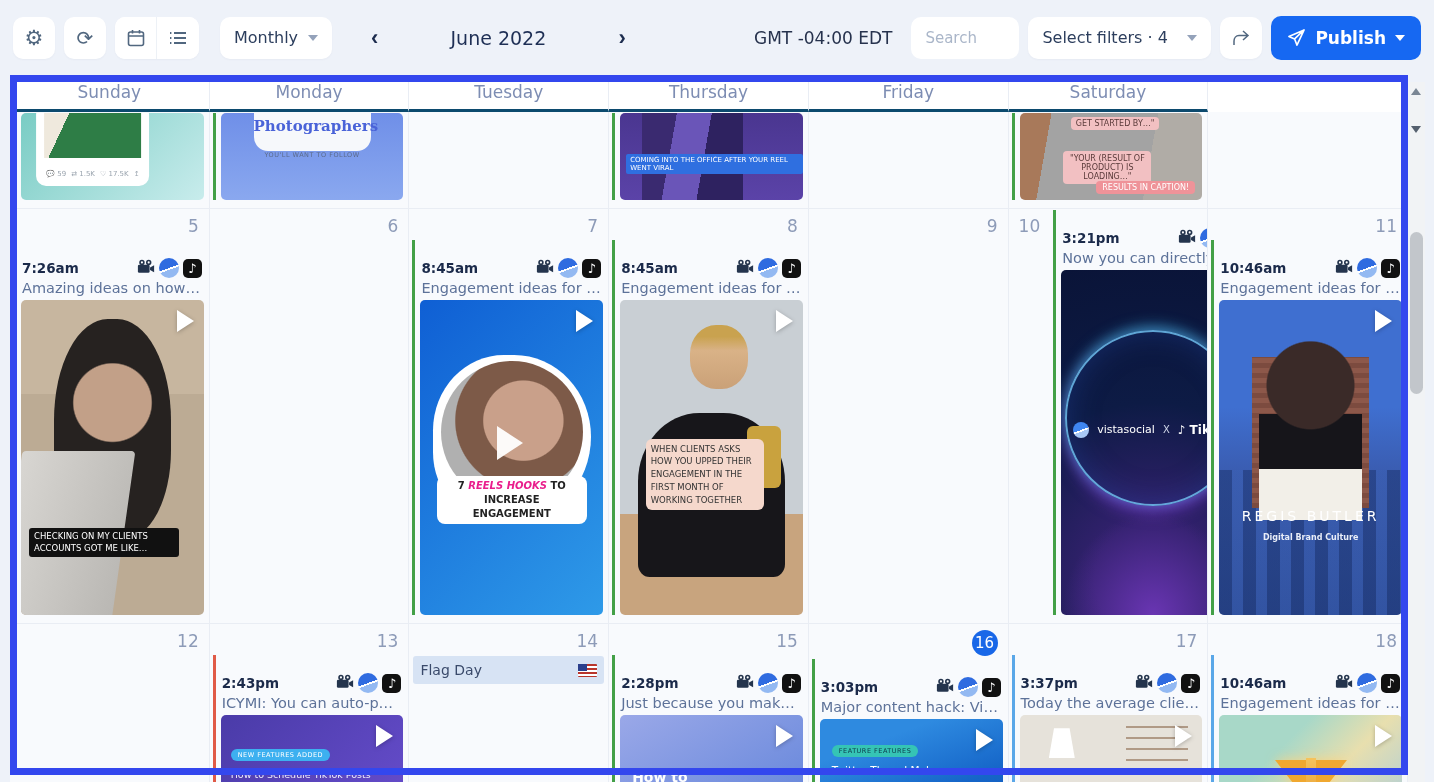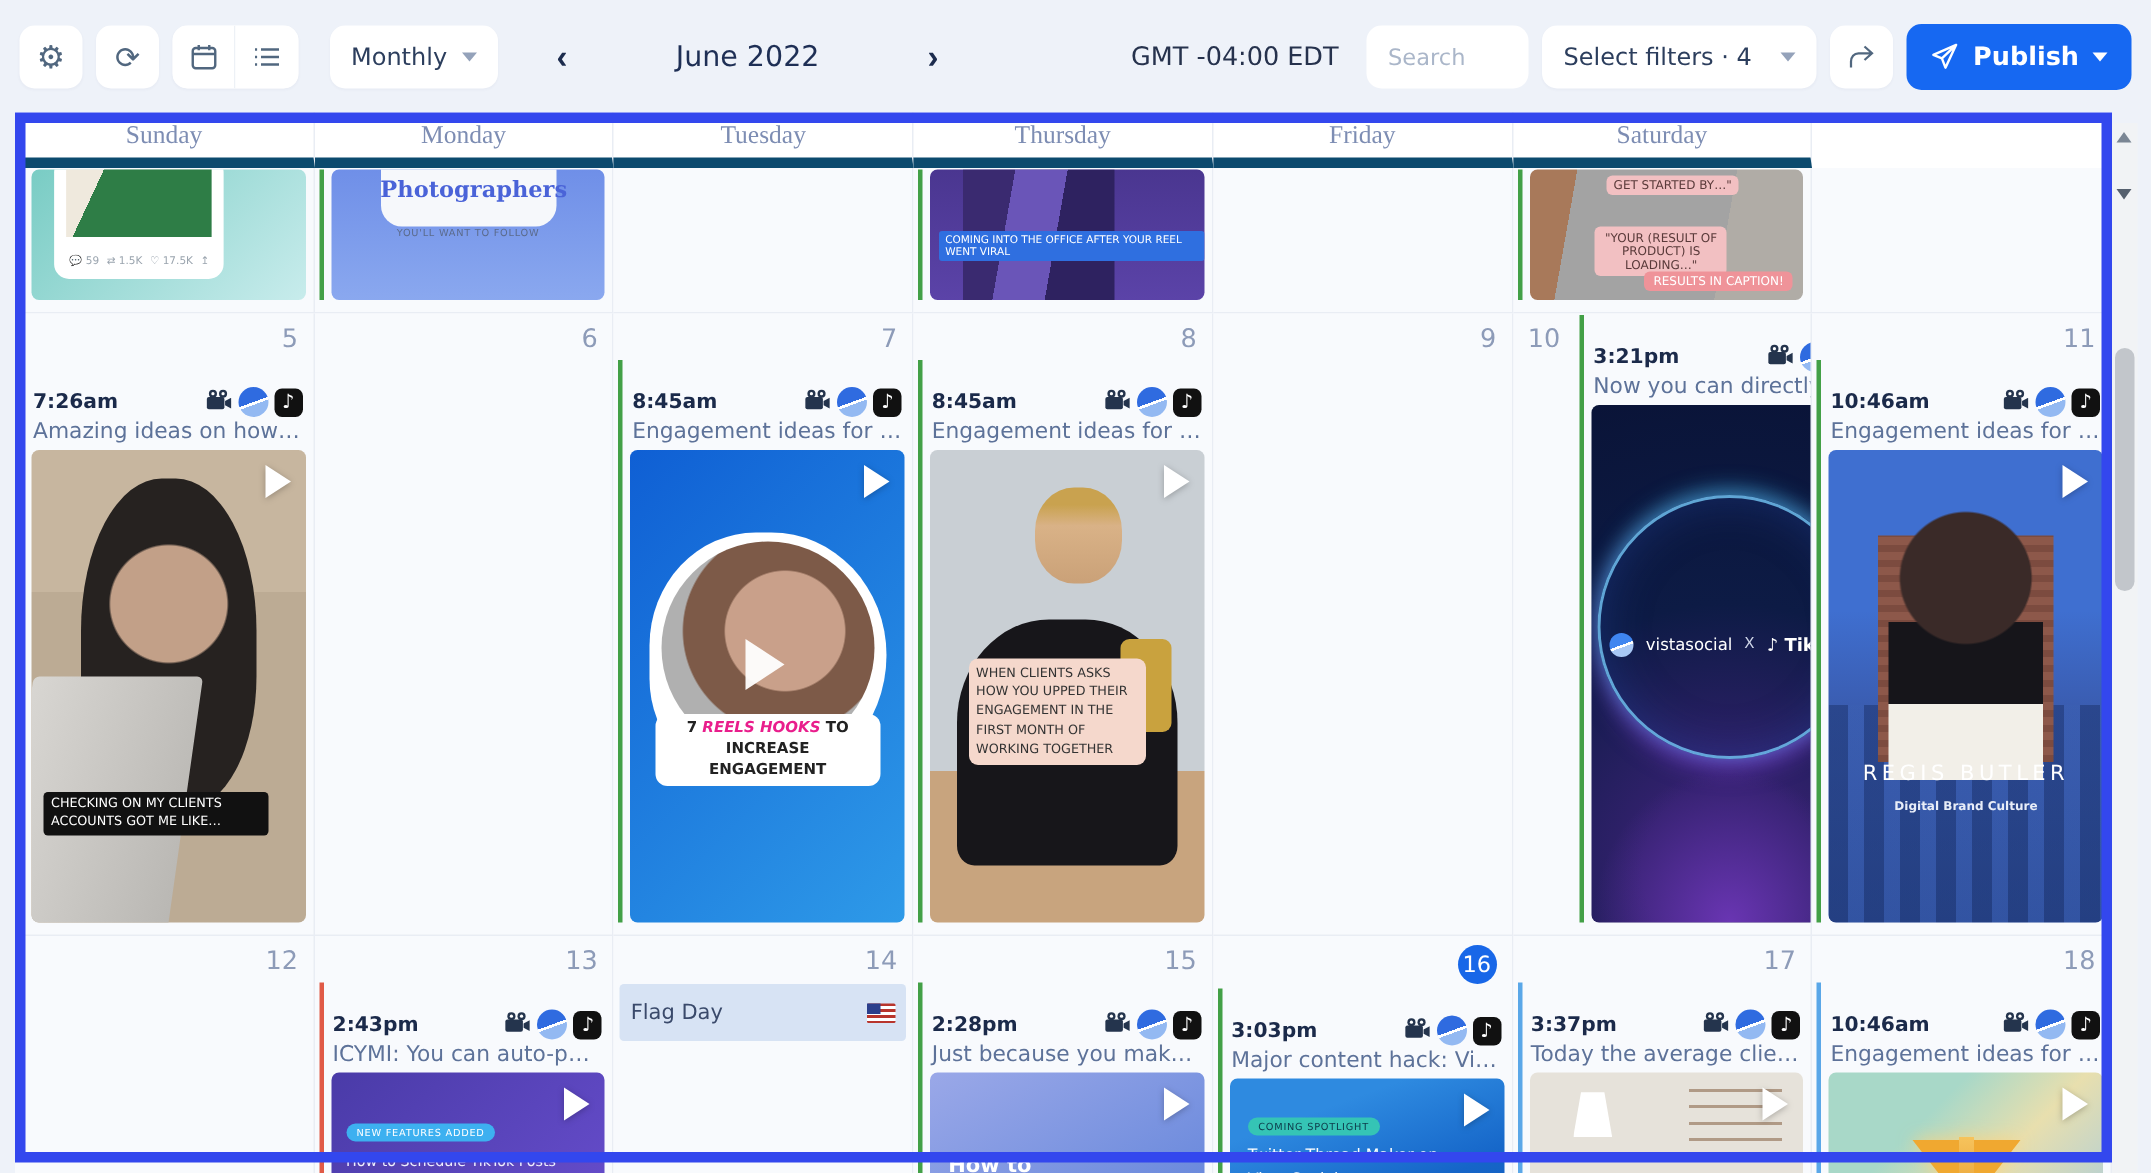--- a/index.html
+++ b/index.html
@@ -19,27 +19,27 @@
   .month-title { color:#1e2f55; font-size:19px; min-width:150px; text-align:center; margin:0 28px; }
   .tz { margin-left:auto; color:#26324d; font-size:17px; white-space:nowrap; }
   .search { background:#fff; border-radius:10px; height:42px; width:108px; border:none; padding:0 14px; font-size:15px; color:#33415c; font-family:inherit; margin-left:10px; }
   .search::placeholder { color:#aab6c9; }
   .publish { background:#1668f2; color:#fff; border-radius:10px; height:44px; padding:0 16px; display:flex; align-items:center; gap:9px; font-size:17px; font-weight:bold; cursor:pointer; }
   .publish .caret { border-top-color:#fff; }
 
   
   .calendar { position:absolute; left:10px; top:75px; width:1398px; height:707px; background:#fff; }
   .cal-head { display:grid; grid-template-columns:repeat(7,1fr); height:37px; background:#fff; }
-  .cal-head .dh { display:flex; align-items:center; justify-content:center; color:#7d8db3; font-size:17px; border-right:1px solid #e9edf4; border-bottom:7px solid #0c4a6e;font-family:Liberation Serif, serif; }
+  .cal-head .dh { display:flex; align-items:center; justify-content:center; color:#7d8db3; font-size:17px; border-right:1px solid #e9edf4; border-bottom:3px solid #0c4a6e; }
   .cal-row { display:grid; grid-template-columns:repeat(7,1fr); }
   .cell { background:#f8fafd; border-right:1px solid #e9edf4; border-bottom:1px solid #e9edf4; position:relative; overflow:hidden; }
   .datebar { display:flex; justify-content:flex-end; padding:6px 10px 2px; }
   .datenum { color:#8d9bb8; font-size:17px; line-height:22px; }
   .datenum.today { background:#1867e8; color:#fff; width:26px; height:26px; border-radius:50%; text-align:center; line-height:26px; font-size:15px; }
-  .holiday { margin:2px 4px 4px; background:#d7e3f4; border-radius:3px; height:38px; display:flex; align-items:center; padding:0 7px; color:#3a4a6b; font-size:14px; }
+  .holiday { margin:2px 4px 4px; background:#d7e3f4; border-radius:3px; height:28px; display:flex; align-items:center; padding:0 7px; color:#3a4a6b; font-size:14px; }
   .holiday .sp { flex:1; }
   .usflag { width:19px; height:13px; background:repeating-linear-gradient(180deg,#b8352c 0 2px,#fff 2px 4px); position:relative; border-radius:1px; }
   .usflag::after { content:""; position:absolute; left:0; top:0; width:9px; height:7px; background:#2b3f8c; }
 
   .post { position:relative; margin:1px 5px 8px 3px; border-left:3px solid #43a047; padding-left:5px; display:flex; flex-direction:column; flex:1; min-height:0; }
   .post-head { display:flex; align-items:center; justify-content:space-between; padding:2px 2px 1px 1px;margin-top:16px; }
   .ptime { color:#1b2a4a; font-size:13.5px; font-weight:bold; }
   .picons { display:flex; align-items:center; gap:4px; }
   .cam { color:#24344d; }
   .avatar { width:20px; height:20px; border-radius:50%; background:linear-gradient(160deg,#2f6be0 0 50%,#ffffff 50% 57%,#93b9f2 57% 100%); }
@@ -482,21 +482,21 @@
                     <path d="M14.5 9 L19 6.5 V14.5 L14.5 12 Z"></path>
                     <circle cx="5.5" cy="3.5" r="1.2" fill="#fff"></circle>
                     <circle cx="13" cy="3.5" r="1.2" fill="#fff"></circle>
                   </svg></span>
                 <span class="avatar"></span>
                 <span class="tiktok">♪</span>
               </span>
             </div>
             <div class="ptitle">Major content hack: Vis…</div>
             <div class="thumb th-d16">
-              <div class="badge">COMING SPOTLIGHT</div>
+              <div class="badge">FEATURE FEATURES</div>
               <div class="t1">Twitter Thread Maker on Vista Social</div>
               <div class="t2">A Modern Guide to Twitter Threads</div>
               <div class="play"></div>
             </div>
           </div>
         </div>
         <div class="cell" style="display: flex; flex-direction: column;">
           <div class="datebar">
             <div class="datenum">17</div>
           </div>

